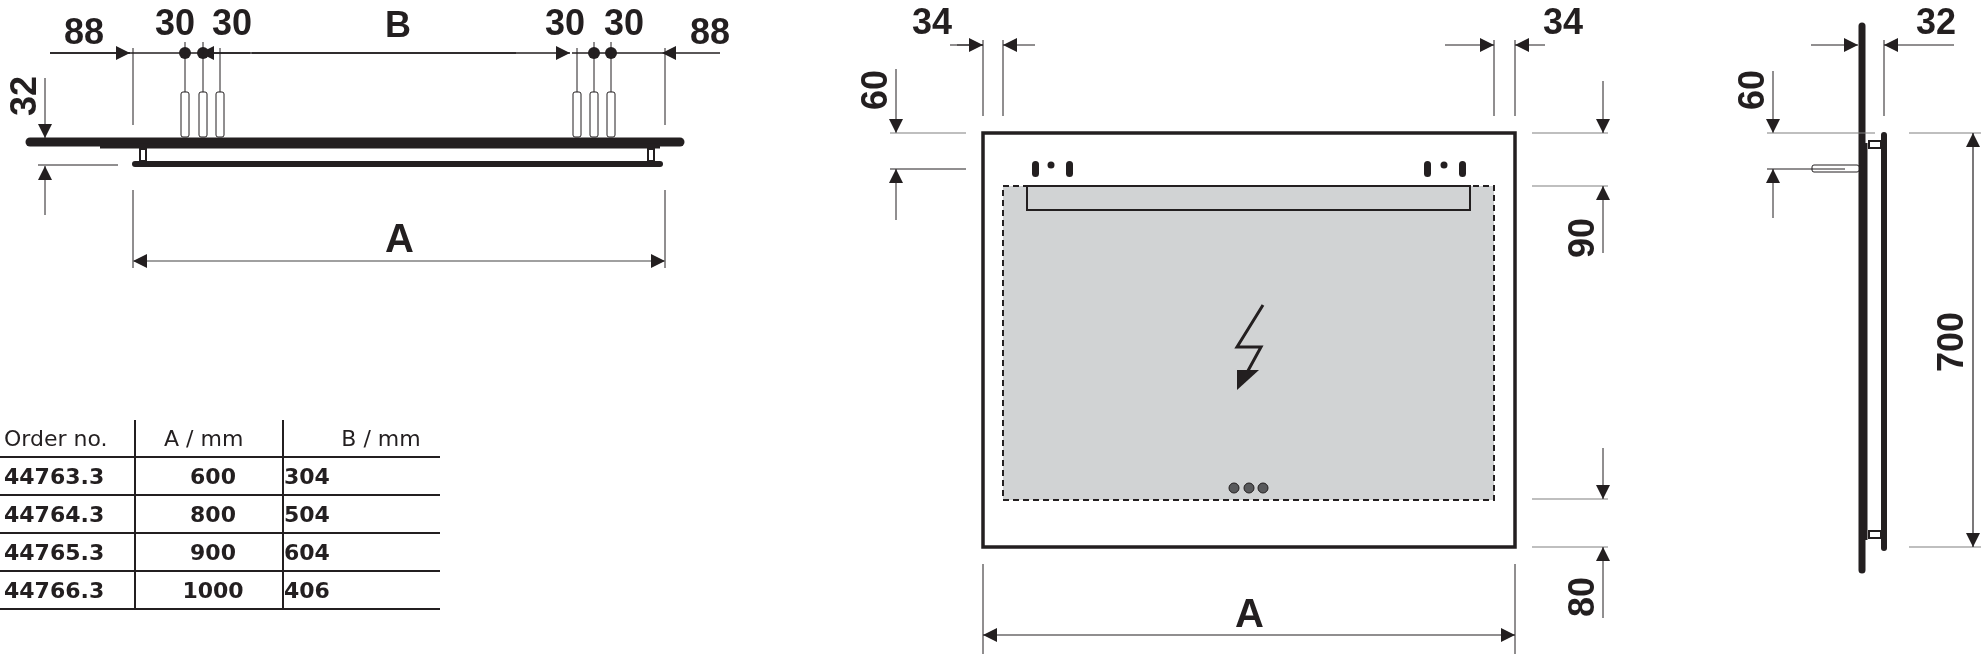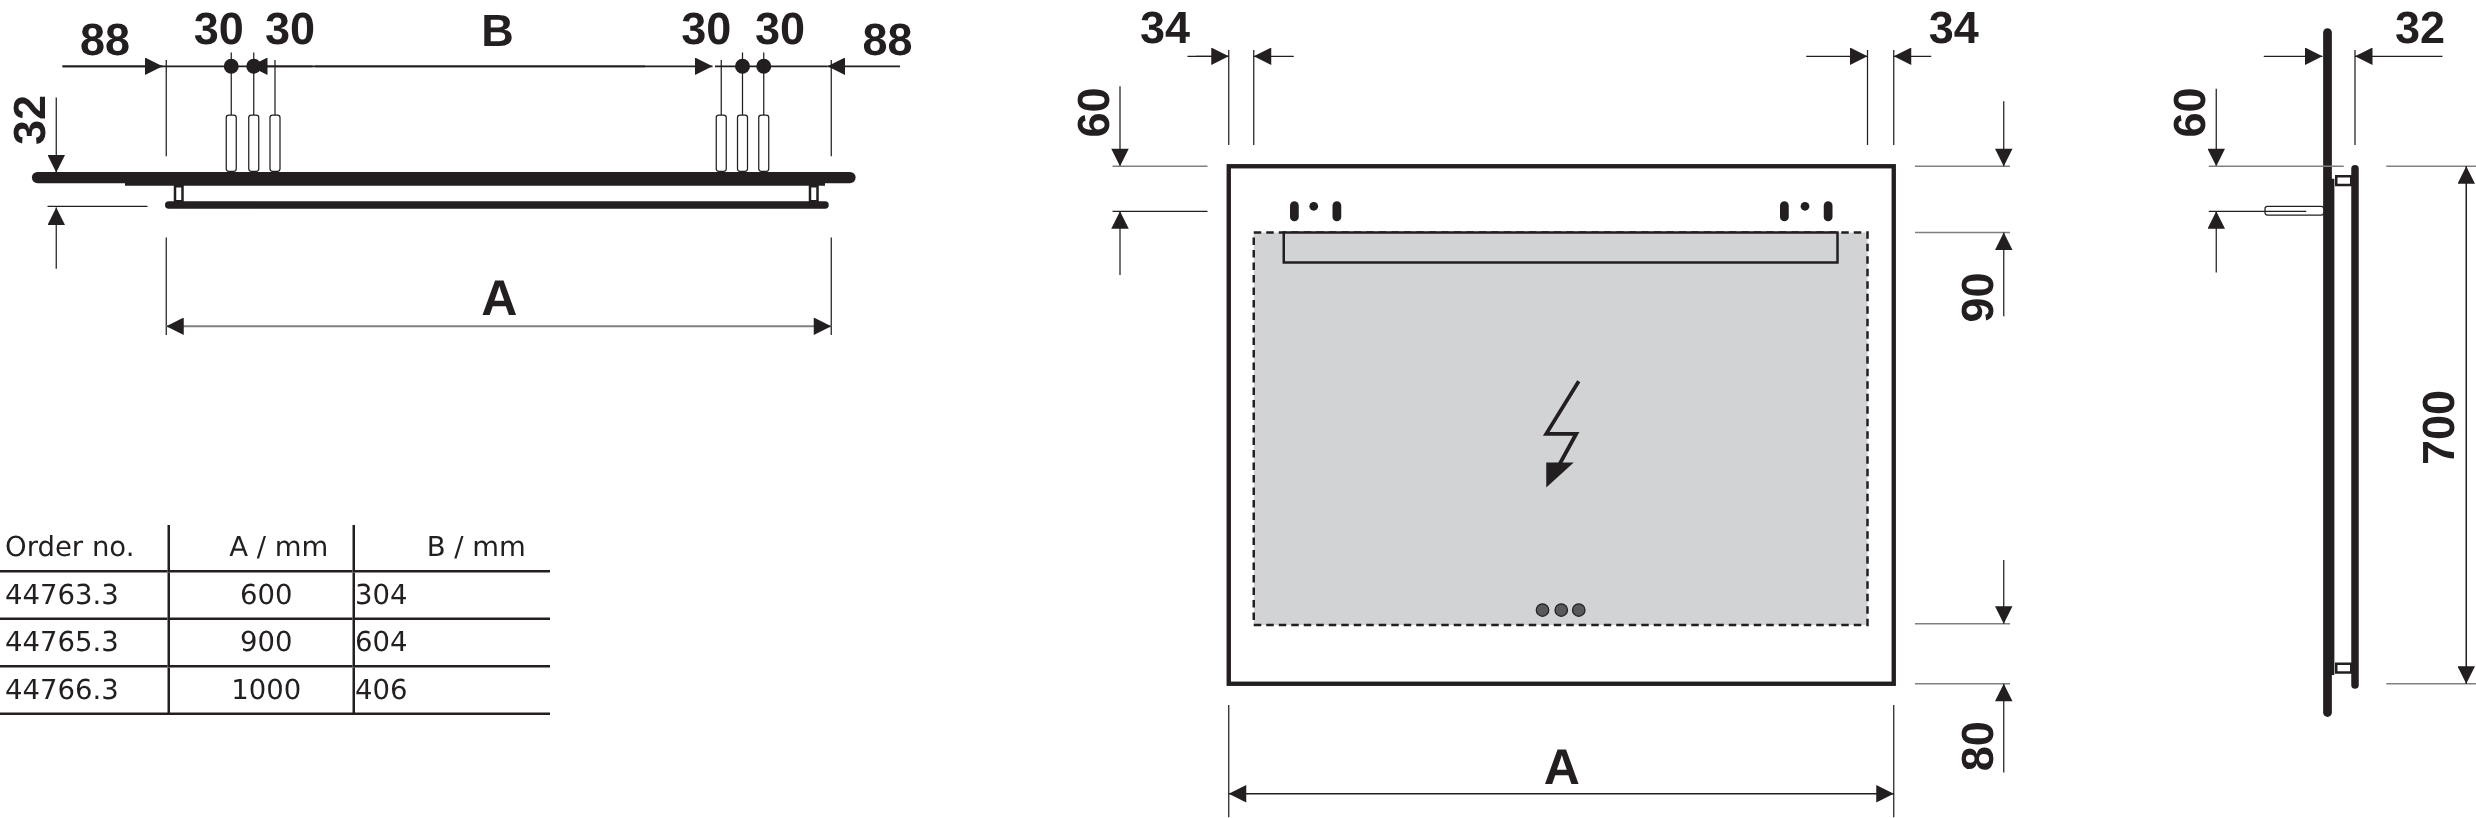--- a/index.html
+++ b/index.html
@@ -3,27 +3,27 @@
 <meta charset="utf-8">
 <style>
   html, body { margin: 0; padding: 0; background: #ffffff; }
   body { width: 1981px; height: 654px; position: relative; overflow: hidden; font-family: "Liberation Sans", sans-serif; }
   .canvas { position: absolute; left: 0; top: 0; width: 1981px; height: 654px; }
   .dim { font-family: "Liberation Sans", sans-serif; font-weight: bold; fill: #231f20; font-size: 36px; }
   .dim-lg { font-size: 40px; }
   .spec-table { position: absolute; left: 0; top: 420px; border-collapse: collapse; font-family: "DejaVu Sans", sans-serif; font-size: 22px; color: #231f20; }
   .spec-table th, .spec-table td { padding: 0; height: 36px; font-weight: normal; white-space: nowrap; }
   .spec-table th { height: 36px; margin-top: 12px; }
-  .spec-table tbody tr td { border-top: 2px solid #231f20; }
+  .spec-table tbody tr td { border-top: 2px solid #231f20; font-weight: bold; }
   .spec-table tbody tr:last-child td { border-bottom: 2px solid #231f20; margin-top: 15px; }
   .col-order { width: 130px; text-align: left; padding-left: 4px !important; border-right: 2px solid #231f20; }
   .col-a { width: 118px; text-align: center; border-right: 2px solid #231f20; }
   .col-b { width: 118px; text-align: left; }
   .spec-table th.col-b { text-align: center; padding-left: 38px !important; }
-  .spec-table th.col-a { text-align: center; padding-left: 28px !important; }
+  .spec-table th.col-a { text-align: left; padding-left: 28px !important; }
   .spec-table td.col-a { padding-left: 8px !important; }
 </style>
 </head>
 <body>
 
 <svg class="canvas" width="1981" height="654" viewBox="0 0 1981 654" xmlns="http://www.w3.org/2000/svg">
   <defs>
     <marker id="arr" viewBox="0 0 10 10" refX="10" refY="5" markerWidth="14" markerHeight="10" orient="auto-start-reverse" markerUnits="userSpaceOnUse">
       <path d="M0,0 L10,5 L0,10 z" fill="#231f20"></path>
     </marker>
@@ -194,20 +194,25 @@
       <th class="col-b">B / mm</th>
     </tr>
   </thead>
   <tbody>
     <tr>
       <td class="col-order">44763.3</td>
       <td class="col-a">600</td>
       <td class="col-b">304</td>
     </tr>
     <tr>
+      <td class="col-order">44764.3</td>
+      <td class="col-a">800</td>
+      <td class="col-b">504</td>
+    </tr>
+    <tr>
       <td class="col-order">44765.3</td>
       <td class="col-a">900</td>
       <td class="col-b">604</td>
     </tr>
     <tr>
       <td class="col-order">44766.3</td>
       <td class="col-a">1000</td>
       <td class="col-b">406</td>
     </tr>
   </tbody>

